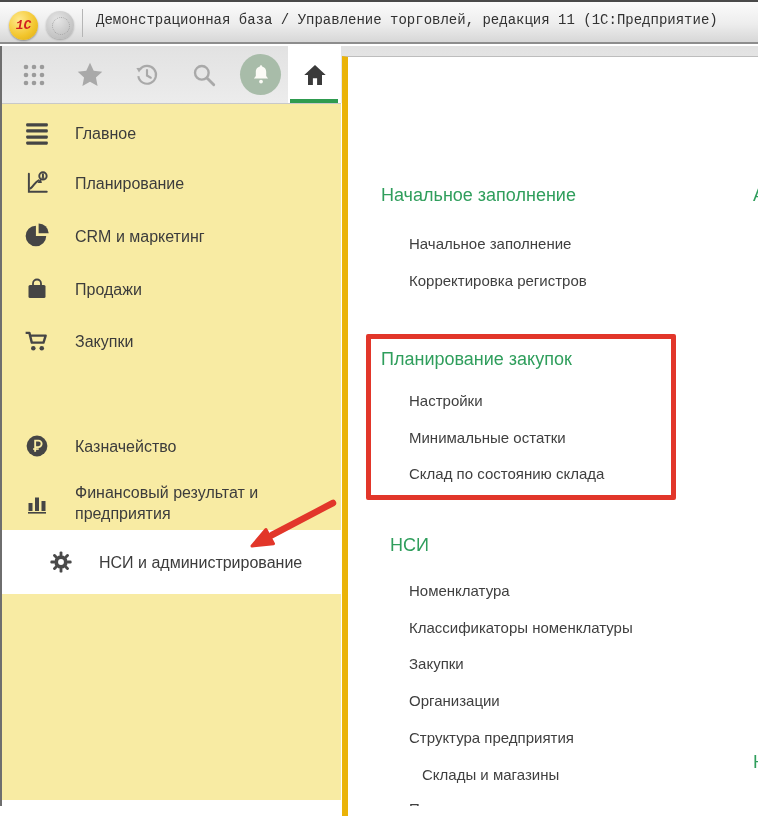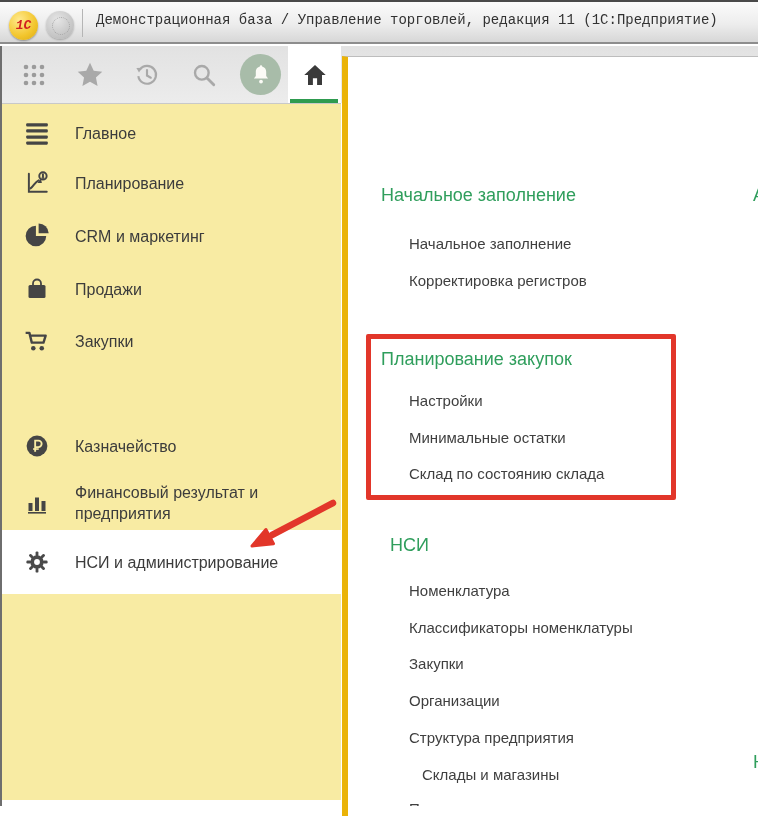--- a/index.html
+++ b/index.html
@@ -37,21 +37,21 @@
   .home-tab .underline { position:absolute; left:2px; right:3px; bottom:0; height:4px; background:#2e9b4f; }
 
   
   .sidebar { position:absolute; left:0; top:103px; width:341px; height:697px;
     background:#f8eba3; border-top:1px solid #c9c9c9; }
   .edge-left { position:absolute; left:0; top:46px; width:2px; height:760px; background:#6e6e6e; }
   .sb-item { position:absolute; left:0; width:341px; height:34px; display:flex; align-items:center;
     cursor:pointer; }
   .sb-item .ic { width:28px; margin-left:23px; flex:0 0 28px; display:flex; justify-content:center; }
   .sb-item .lbl { margin-left:24px; font-size:16px; color:#3c3c3c; line-height:21px; width:245px; }
-  .sb-item.selected { background:#ffffff; }
+  .sb-item.selected { background:#ffffff;padding-left:24px; }
 
   
   .panel { position:absolute; left:342px; top:56px; width:416px; height:760px; background:#ffffff;
     border-left:6px solid #eab308; border-top:1px solid #bdbdbd; }
   .sec-h { position:absolute; font-size:18px; line-height:22px; color:#2f9e5c; cursor:pointer;
     white-space:nowrap; }
   .plink { position:absolute; font-size:15px; line-height:20px; color:#3f3f3f; cursor:pointer;
     white-space:nowrap; }
 
   .hl-box { position:absolute; left:18px; top:277px; width:310px; height:166px;

